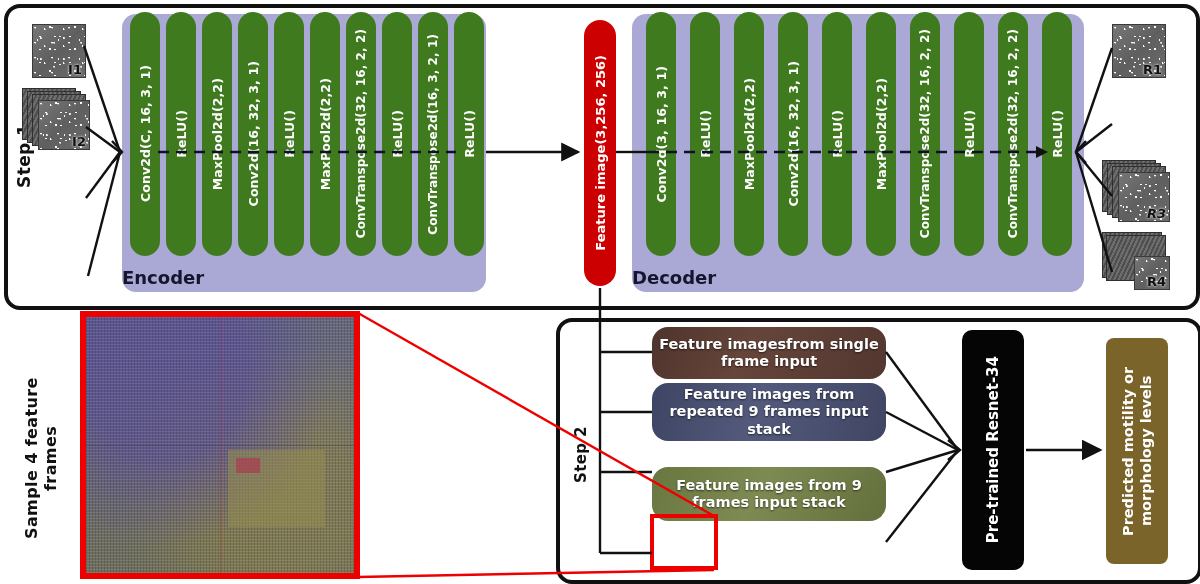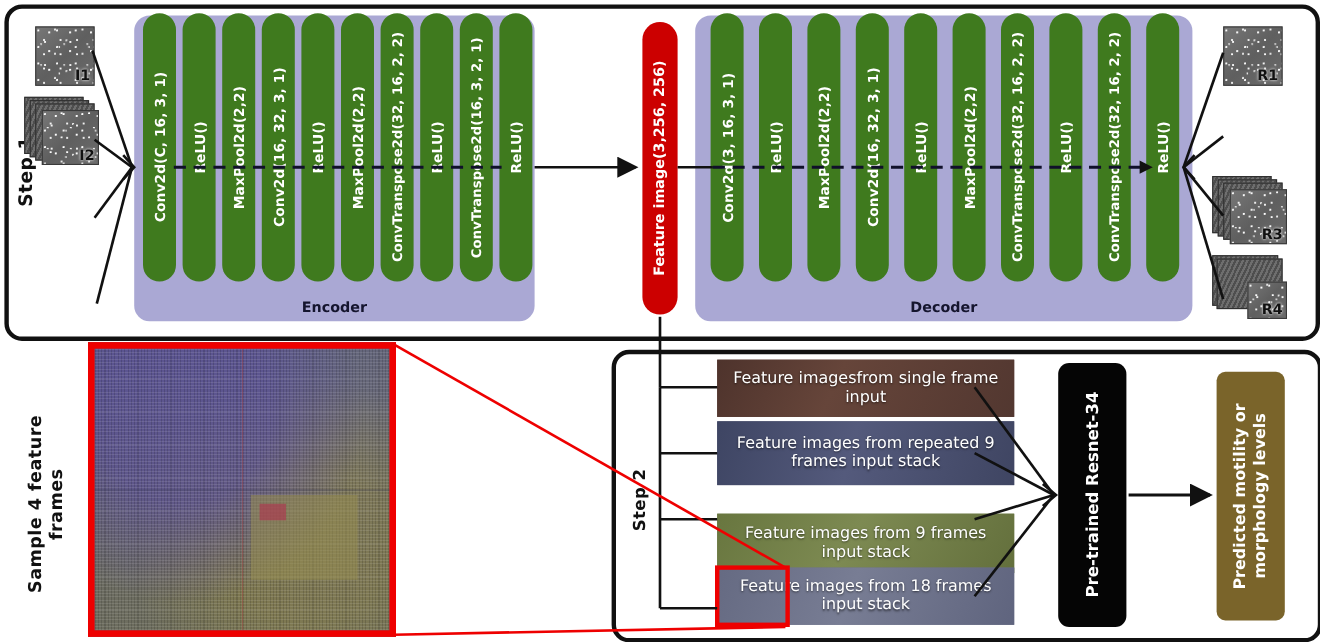--- a/index.html
+++ b/index.html
@@ -52,22 +52,22 @@
     text-shadow:0 0 2px #cfcfcf,0 0 3px #cfcfcf;
   }
 
   
   .netbox{
     position:absolute;background:#aaa8d4;border-radius:14px;
   }
   #encoder-box{left:122px;top:14px;width:364px;height:278px;}
   #decoder-box{left:632px;top:14px;width:452px;height:278px;}
   .netcaption{
-    position:absolute;bottom:4px;left:0;width:100%;text-align:center;
-    font-size:13px;font-weight:bold;color:#15152e;
+    position:absolute;bottom:4px;left:0;width:100%;
+    font-size:18px;font-weight:bold;color:#15152e;
   }
   .layer{
     position:absolute;top:12px;height:244px;width:30px;background:#3f7a1e;
     border-radius:15px;
     display:flex;align-items:center;justify-content:center;
   }
   .layer span{
     writing-mode:vertical-rl;transform:rotate(180deg);
     color:#ffffff;font-weight:bold;font-size:12.5px;white-space:nowrap;
     letter-spacing:.1px;
@@ -100,25 +100,26 @@
       radial-gradient(ellipse at 18% 78%, rgba(110,110,80,.45) 0 26%, transparent 58%),
       linear-gradient(160deg,#5d6180 0%,#6a6a78 45%,#6f6f60 100%);
   }
   #sample-frame .quadline-v{position:absolute;left:50%;top:0;width:1px;height:100%;background:rgba(160,60,60,.45);}
   #sample-frame .quadline-h{position:absolute;left:0;top:50%;width:100%;height:1px;background:rgba(60,60,90,.40);}
   #sample-frame .blob{position:absolute;left:53%;top:52%;width:36%;height:30%;background:rgba(150,140,80,.55);}
   #sample-frame .blob2{position:absolute;left:56%;top:55%;width:9%;height:6%;background:rgba(170,60,80,.7);}
 
   
   .fbox{
-    position:absolute;left:652px;width:270px;
+    position:absolute;left:652px;width:234px;
     display:flex;align-items:center;justify-content:center;text-align:center;
-    color:#ffffff;font-weight:normal;font-size:14.5px;line-height:1.18;
+    color:#ffffff;font-weight:bold;font-size:14.5px;line-height:1.18;
     padding:0 6px;box-sizing:border-box;
     text-shadow:0 1px 2px rgba(0,0,0,.6);
+    border-radius:16px;
   }
   #fbox1{top:327px;height:52px;background:#563a32;
     background-image:linear-gradient(115deg,#4e332c 0%,#66453a 40%,#523730 100%);}
   #fbox2{top:383px;height:58px;background:#454a66;
     background-image:linear-gradient(105deg,#3e4563 0%,#545a7c 45%,#3f4562 100%);}
   #fbox3{top:467px;height:54px;background:#6b7a43;
     background-image:linear-gradient(120deg,#68763f 0%,#7d8a52 45%,#636f3c 100%);}
   #fbox4{top:516px;height:52px;background:#6b7088;
     background-image:linear-gradient(110deg,#656a82 0%,#787d94 45%,#5f647e 100%);}
   #fbox4-highlight{
@@ -233,21 +234,21 @@
       <span>ConvTranspose2d(32, 16, 2, 2)</span>
     </div>
   <div class="layer" style="left:1042px;">
       <span>ReLU()</span>
     </div>
 
   <div class="thumb" id="output-R1" style="left:1110px;top:22px;width:56px;height:56px;">
     <div class="face" style="width:52px;height:52px;"></div>
     <div class="tag">R1</div>
   </div>
-  <div class="thumb" id="output-R3" style="left:1102px;top:160px;width:68px;height:62px;">
+  <div class="thumb" id="output-R3" style="left:1102px;top:160px;width:68px;height:62px;font-style:italic;">
     <div class="stackline" style="left:0;top:0;width:52px;height:50px;"></div>
     <div class="stackline" style="left:5px;top:3px;width:52px;height:50px;"></div>
     <div class="stackline" style="left:10px;top:6px;width:52px;height:50px;"></div>
     <div class="face" style="width:50px;height:48px;"></div>
     <div class="tag">R3</div>
   </div>
   <div class="thumb" id="output-R4" style="left:1102px;top:232px;width:68px;height:58px;">
     <div class="stackline" style="left:0;top:0;width:58px;height:44px;"></div>
     <div class="stackline" style="left:4px;top:3px;width:58px;height:44px;"></div>
     <div class="face" style="width:34px;height:32px;"></div>
@@ -261,21 +262,20 @@
     <div class="blob"></div>
     <div class="blob2"></div>
   </div>
 
   <div class="panel" id="step2-panel"></div>
   <div class="vlabel" id="step2-label">Step 2</div>
 
   <div class="fbox" id="fbox1">Feature imagesfrom single frame input</div>
   <div class="fbox" id="fbox2">Feature images from repeated 9 frames input stack</div>
   <div class="fbox" id="fbox3">Feature images from 9 frames input stack</div>
-  <div class="fbox" id="fbox4">Feature images from 18 frames input stack</div>
   <div id="fbox4-highlight"></div>
 
   <div id="resnet-box">
     <span>Pre-trained Resnet-34</span>
   </div>
   <div id="predict-box">
     <span>Predicted motility or morphology levels</span>
   </div>
 
   <svg class="ov" viewBox="0 0 1200 584">

